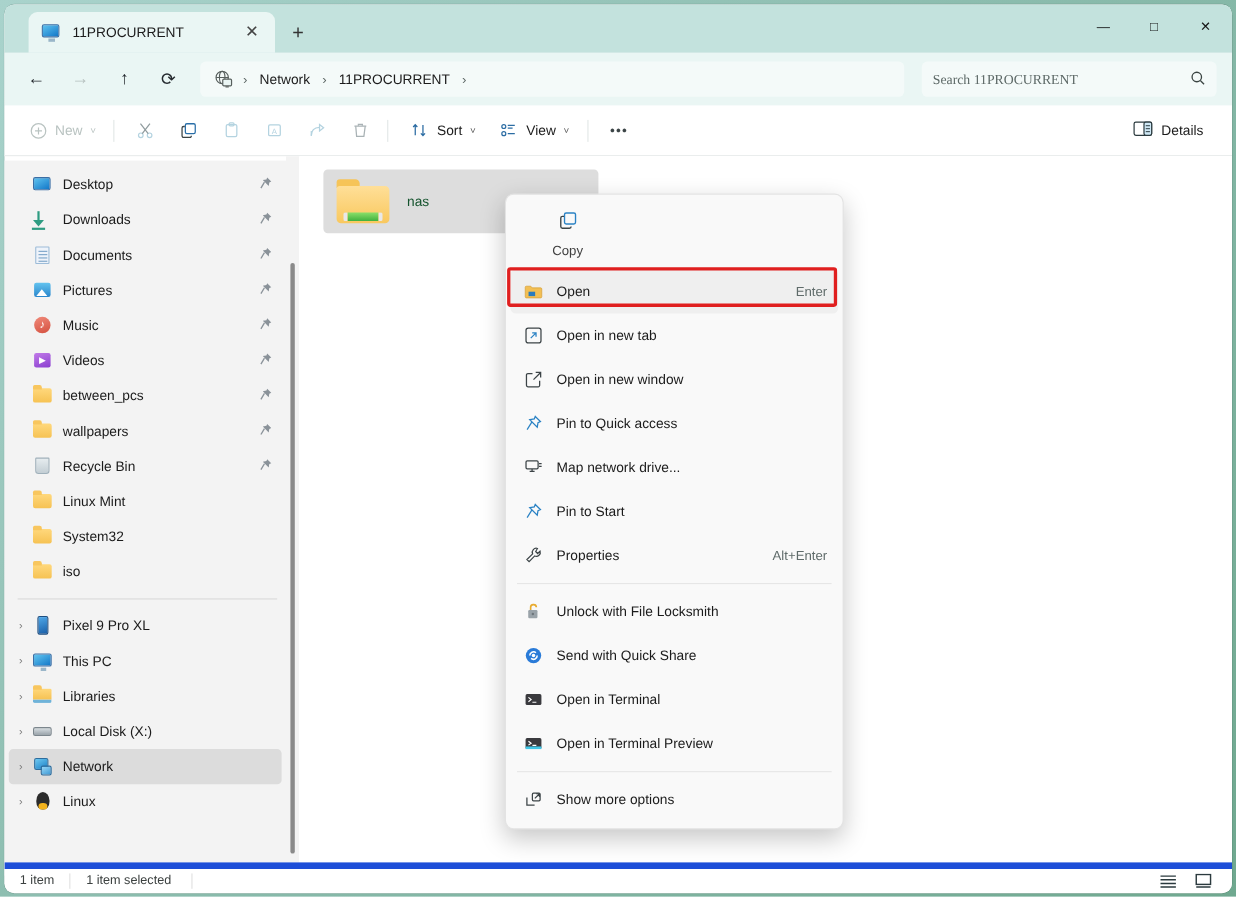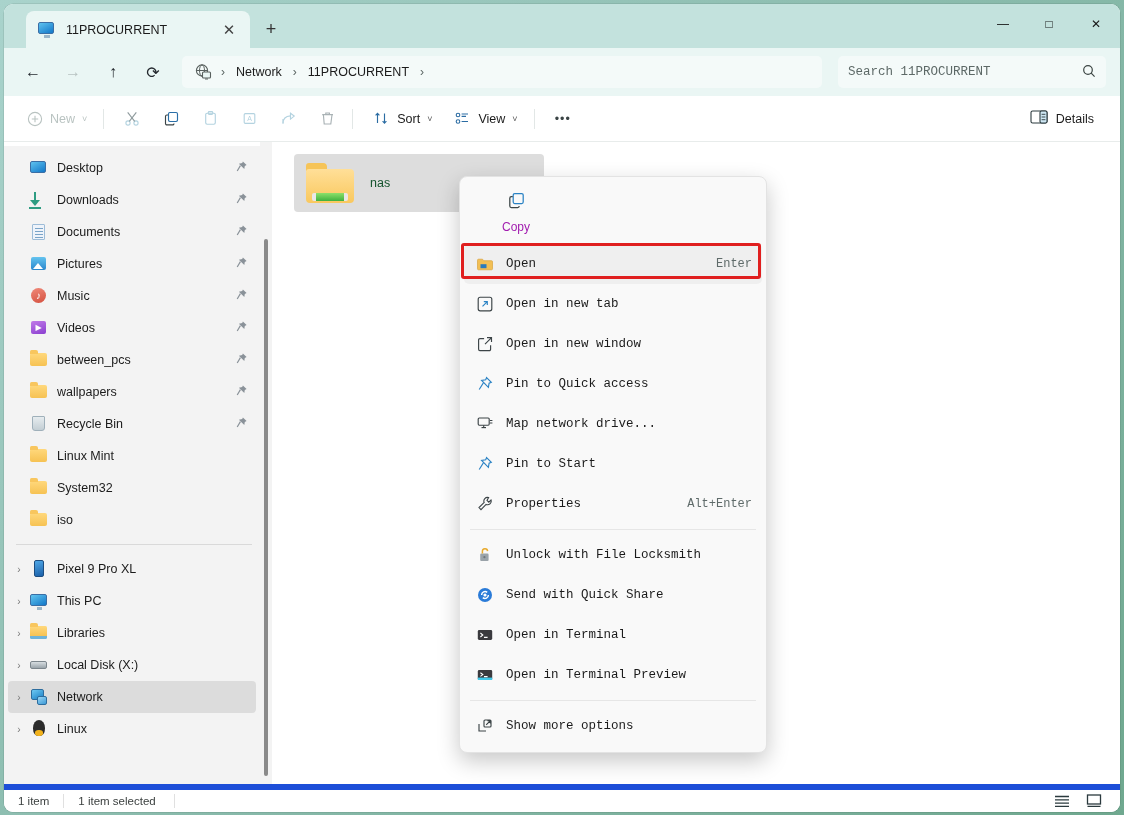--- a/index.html
+++ b/index.html
@@ -83,21 +83,21 @@
   .crumb-ico { width:18px; height:18px; margin:0 2px 0 4px; position:relative; }
   .sep { color:#5c6664; font-size:12px; padding:0 7px; cursor:default;}
   .crumb { font-size:12.5px; color:#1b1b1b; padding:2px 4px; border-radius:3px; cursor:default; white-space:nowrap;}
   .searchbox {
     margin-left:auto; margin-right:14px;
     width:268px; height:32px; background:#f4faf9; border-radius:5px;
     display:flex; align-items:center; padding:0 10px;
   }
   .searchbox input {
     flex:1; border:none; outline:none; background:transparent;
-    font-family:Liberation Mono, monospace; font-size:12.5px; color:#1b1b1b;
+    font-family:Liberation Serif, serif; font-size:12.5px; color:#1b1b1b;
   }
   .searchbox input::placeholder { color:#5d6967; }
   .search-ico { color:#3b4543; font-size:13px; margin-left:4px; }
 
   
   .cmdbar {
     position:absolute; left:0; top:92px; width:1116px; height:46px;
     background:#ffffff; display:flex; align-items:center;
     border-bottom:1px solid #e8eceb;
   }
@@ -184,24 +184,24 @@
     padding:0 0 6px 0; overflow:hidden;
   }
   .ctx-commandrow {
     display:flex; align-items:center; justify-content:flex-start;
     padding:10px 0 6px 14px;
   }
   .ctx-cmd {
     width:56px; display:flex; flex-direction:column; align-items:center; gap:6px;
     padding:4px 0; border-radius:5px; cursor:default;
   }
-  .ctx-cmd .lbl { font-size:12px; color:#a21caf; }
+  .ctx-cmd .lbl { font-size:12px; color:#404040; }
   .ctx-item {
     position:relative; height:40px; display:flex; align-items:center;
-    margin:0 4px; border-radius:5px; padding:0 10px 0 12px; cursor:default;font-family:Liberation Mono, monospace;
+    margin:0 4px; border-radius:5px; padding:0 10px 0 12px; cursor:default;
   }
   .ctx-item.hl { background:#efefef; }
   .ctx-ico { width:18px; flex:0 0 18px; height:18px; margin-right:12px; position:relative; }
   .ctx-label { font-size:12.5px; color:#1b1b1b; }
   .ctx-accel { margin-left:auto; font-size:12px; color:#5f6b6a; }
   .ctx-sep { height:1px; background:#e6e6e6; margin:5px 10px; }
   .redbox {
     position:absolute; left:1px; top:59px; width:306px; height:36px;
     border:3px solid #e01f1f; border-radius:3px; pointer-events:none;
   }

